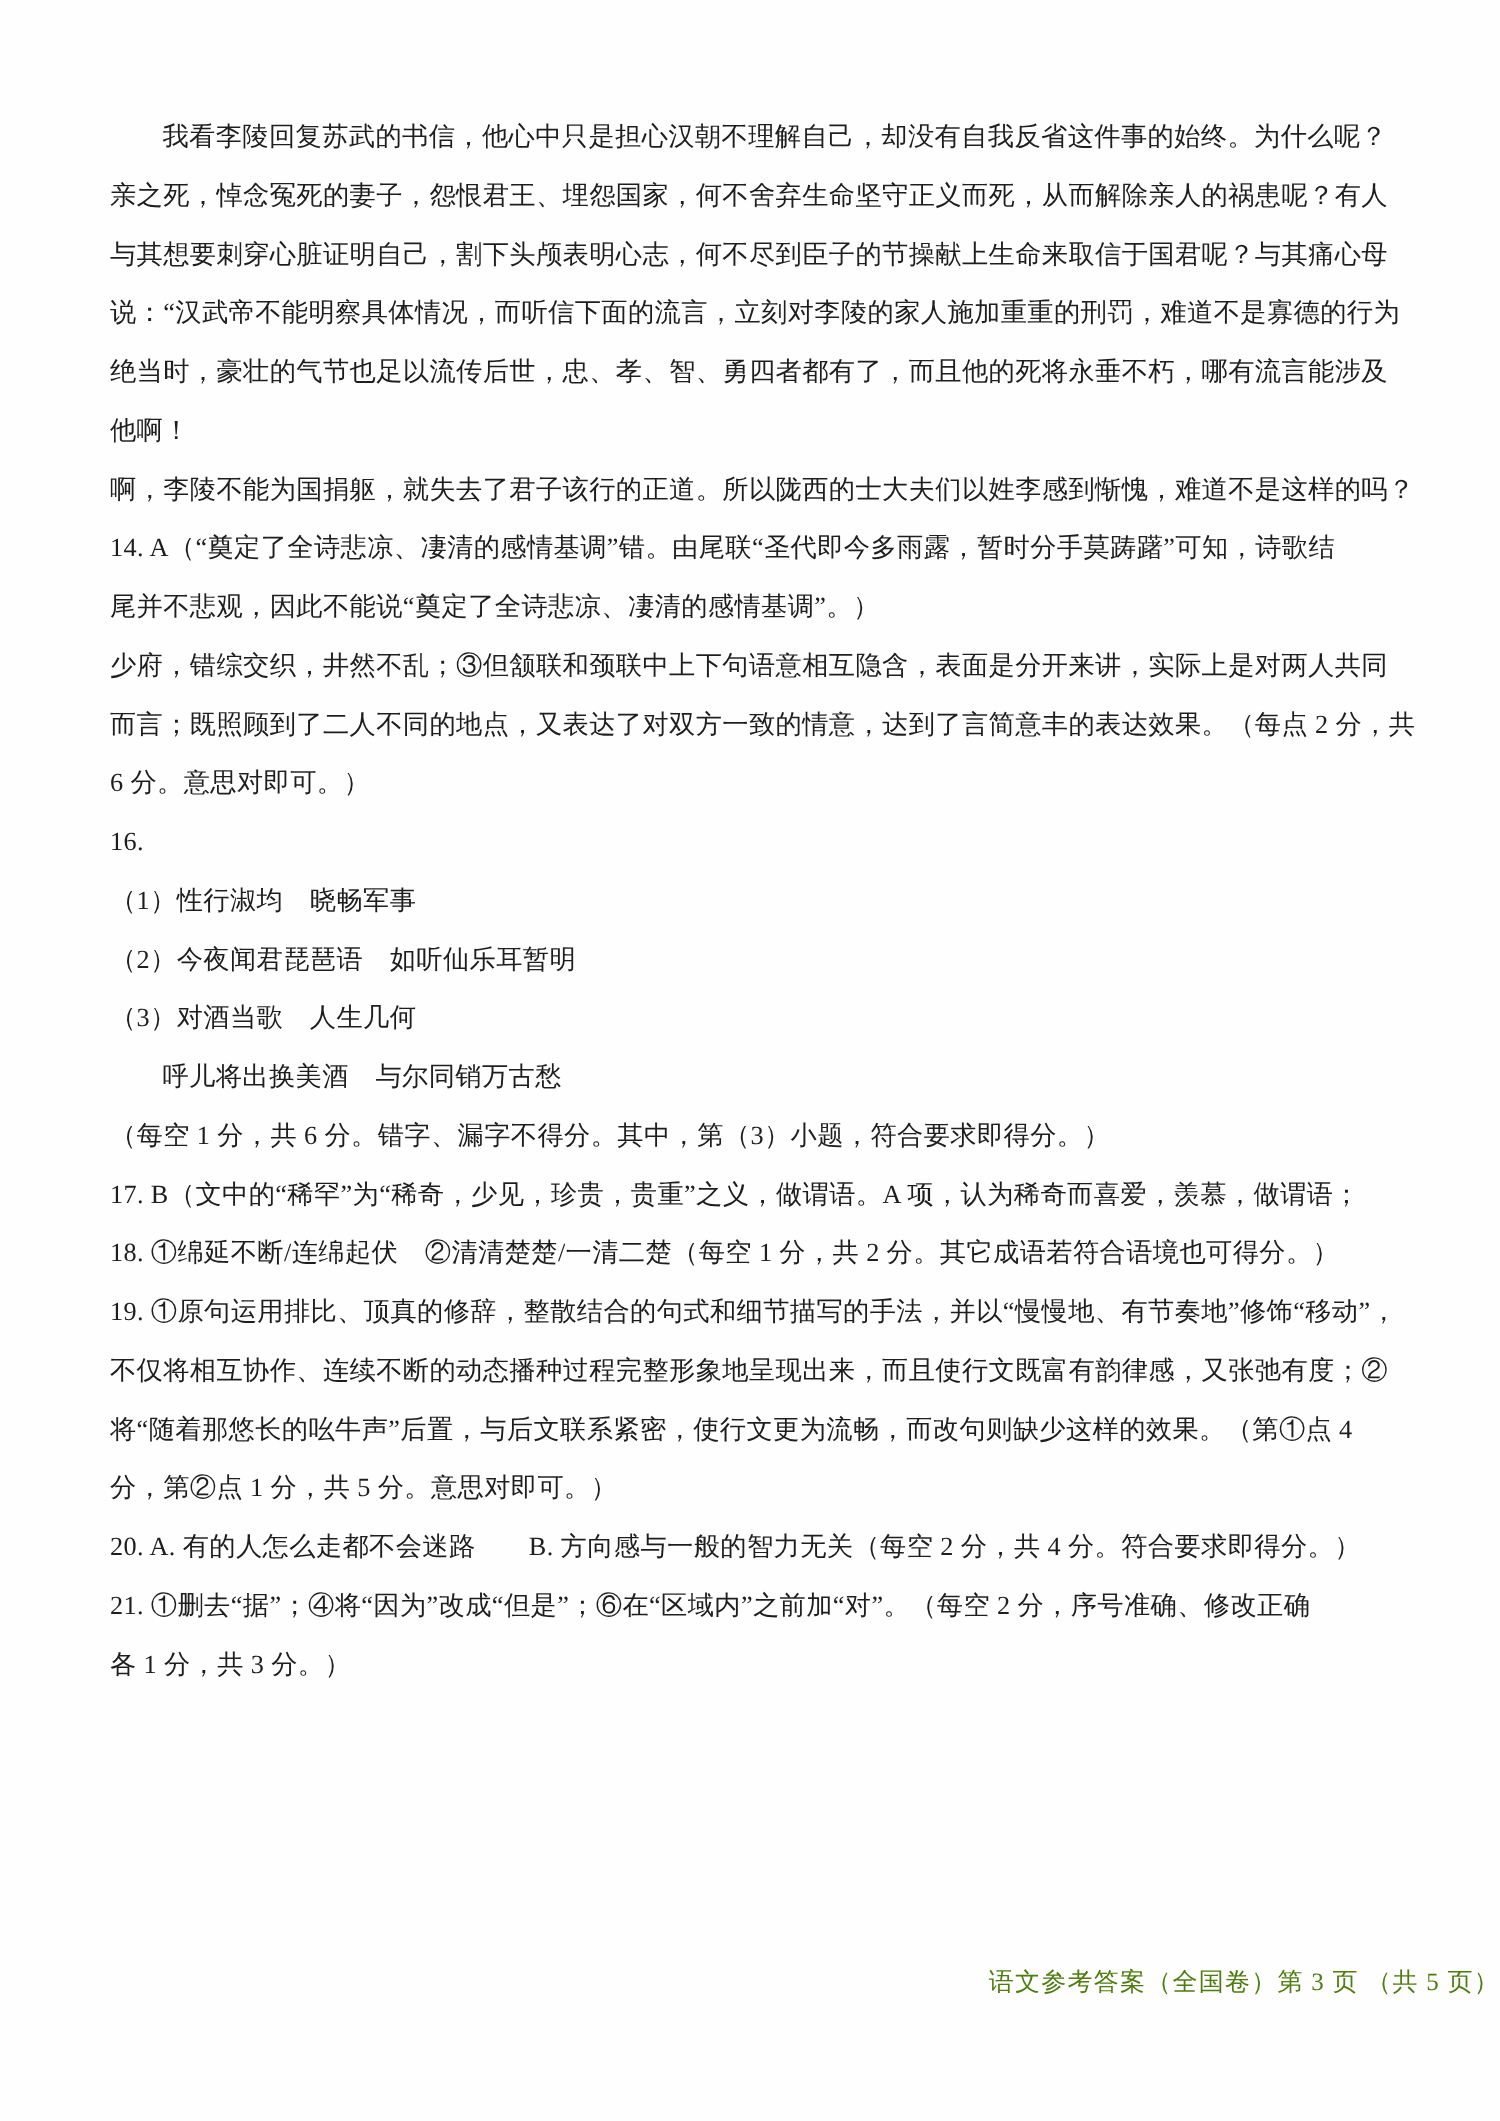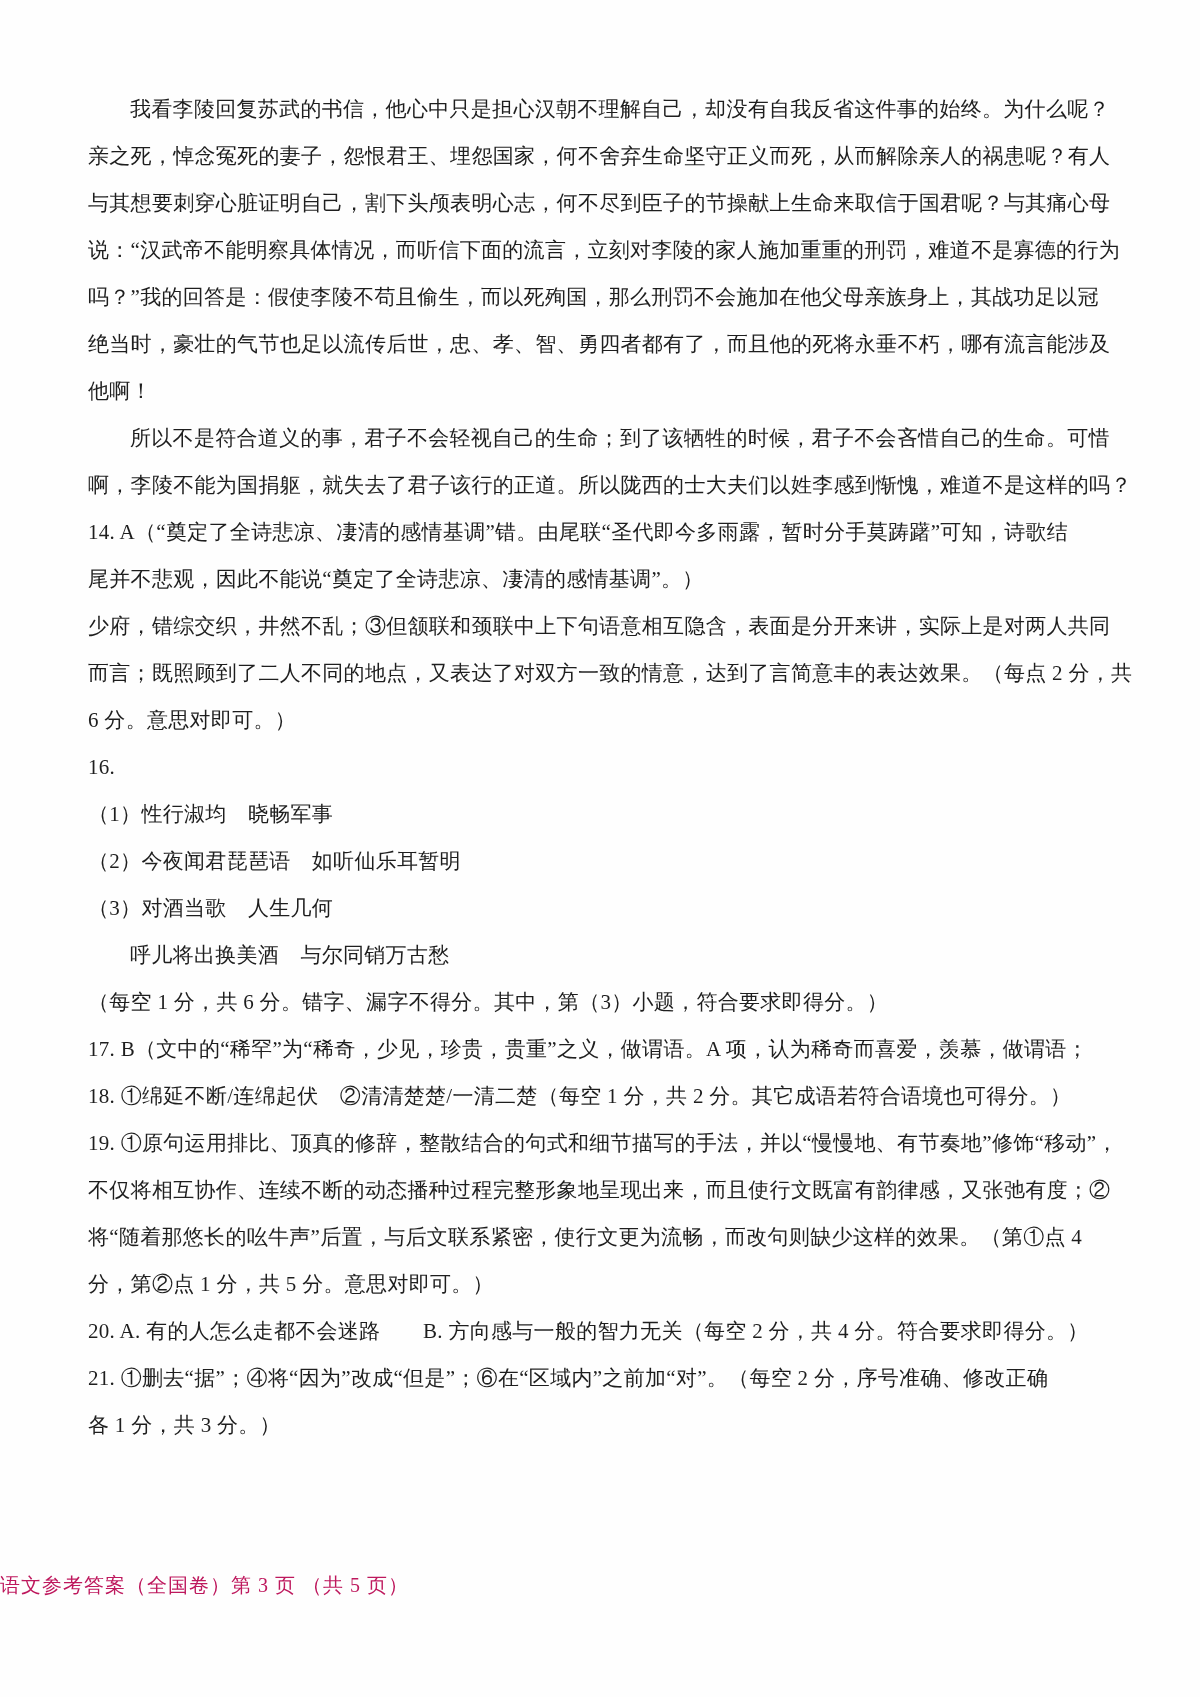--- a/index.html
+++ b/index.html
@@ -34,39 +34,37 @@
     text-align: left;
   }
   .ln.indent {
     text-indent: 2em;
   }
   .footer {
     position: absolute;
     left: 0;
     top: 1572px;
     width: 1200px;
-    text-align: left;
+    text-align: right;
     font-size: 20px;
     letter-spacing: 1px;
-    color: #be185d;
+    color: #4d7c0f;
   }
 </style>
 </head>
 <body>
 
 <div class="page">
   <div class="content">
     <p class="ln indent">我看李陵回复苏武的书信，他心中只是担心汉朝不理解自己，却没有自我反省这件事的始终。为什么呢？</p>
     <p class="ln">亲之死，悼念冤死的妻子，怨恨君王、埋怨国家，何不舍弃生命坚守正义而死，从而解除亲人的祸患呢？有人</p>
     <p class="ln">与其想要刺穿心脏证明自己，割下头颅表明心志，何不尽到臣子的节操献上生命来取信于国君呢？与其痛心母</p>
     <p class="ln">说：“汉武帝不能明察具体情况，而听信下面的流言，立刻对李陵的家人施加重重的刑罚，难道不是寡德的行为</p>
-    <p class="ln">吗？”我的回答是：假使李陵不苟且偷生，而以死殉国，那么刑罚不会施加在他父母亲族身上，其战功足以冠</p>
     <p class="ln">绝当时，豪壮的气节也足以流传后世，忠、孝、智、勇四者都有了，而且他的死将永垂不朽，哪有流言能涉及</p>
     <p class="ln">他啊！</p>
-    <p class="ln indent">所以不是符合道义的事，君子不会轻视自己的生命；到了该牺牲的时候，君子不会吝惜自己的生命。可惜</p>
     <p class="ln">啊，李陵不能为国捐躯，就失去了君子该行的正道。所以陇西的士大夫们以姓李感到惭愧，难道不是这样的吗？</p>
     <p class="ln">14. A（“奠定了全诗悲凉、凄清的感情基调”错。由尾联“圣代即今多雨露，暂时分手莫踌躇”可知，诗歌结</p>
     <p class="ln">尾并不悲观，因此不能说“奠定了全诗悲凉、凄清的感情基调”。）</p>
     <p class="ln">少府，错综交织，井然不乱；③但颔联和颈联中上下句语意相互隐含，表面是分开来讲，实际上是对两人共同</p>
     <p class="ln">而言；既照顾到了二人不同的地点，又表达了对双方一致的情意，达到了言简意丰的表达效果。（每点 2 分，共</p>
     <p class="ln">6 分。意思对即可。）</p>
     <p class="ln">16.</p>
     <p class="ln">（1）性行淑均　晓畅军事</p>
     <p class="ln">（2）今夜闻君琵琶语　如听仙乐耳暂明</p>
     <p class="ln">（3）对酒当歌　人生几何</p>

